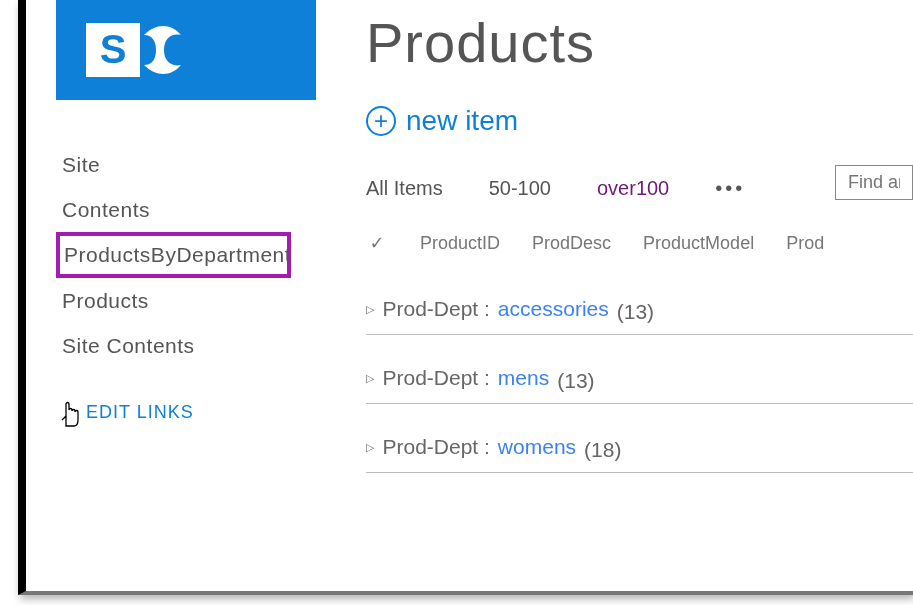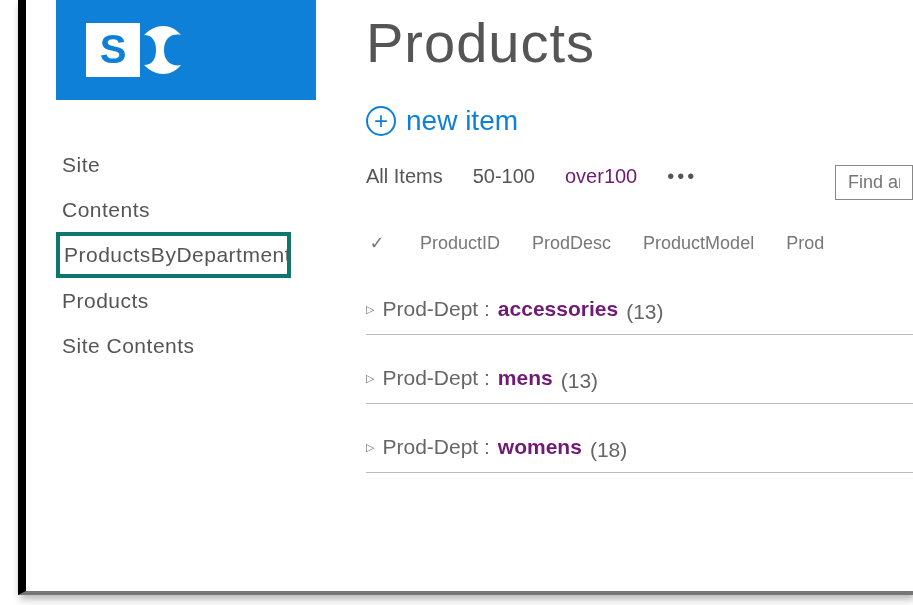--- a/index.html
+++ b/index.html
@@ -43,21 +43,21 @@
   .nav-item {
     font-size: 21px;
     font-weight: 300;
     color: #555;
     padding: 10px 6px;
     cursor: pointer;
     line-height: 1.2;
     letter-spacing: 0.5px;
   }
   .nav-item.highlighted {
-    border: 4px solid #0f766e;
+    border: 4px solid #a21caf;
     padding: 6px 4px;
     color:#555;
     width: 235px;
   }
   .edit-links {
     margin-top: 30px;
     display: flex;
     align-items: center;
     gap: 2px;
     color: #0f80d8;
@@ -95,22 +95,22 @@
     border: 2px solid #0f80d8;
     border-radius: 50%;
     display: flex;
     align-items: center;
     justify-content: center;
     font-size: 24px;
     line-height: 1;
   }
   .view-row {
     display: flex;
-    align-items: flex-start;
-    gap: 30px;
+    align-items: flex-end;
+    gap: 46px;
     font-size: 20px;
     color: #555;
     margin-bottom: 32px;
     font-weight:300;
   }
   .view-item { cursor: pointer; }
   .view-item.active { color: #701a75; }
   .dots { letter-spacing: 3px; cursor:pointer; color:#555;}
   .search-box {
     margin-left: auto;
@@ -140,21 +140,21 @@
     display: flex;
     align-items: center;
     gap: 8px;
     font-weight:300;
   }
   .group-row .tri {
     font-size: 11px;
     color: #666;
   }
   .group-row .label { }
-  .group-row .value { font-weight: 700; color:#701a75; }
+  .group-row .value { font-weight: 400; color:#3b82f6; }
   .group-row .count { color:#666;margin-top:6px; }
 </style>
 </head>
 <body>
 
 <div class="frame">
  <div class="content">
   <div class="left">
     <div class="logo-box">
       <svg width="110" height="70" viewBox="0 0 110 70">
@@ -163,20 +163,26 @@
         <path d="M 58 20 C 70 8, 85 8, 95 20 C 85 18, 78 24, 78 35 C 78 46, 85 52, 95 50 C 85 62, 70 62, 58 50 C 66 50, 70 44, 70 35 C 70 26, 66 20, 58 20 Z" fill="#fff"></path>
       </svg>
     </div>
 
     <div class="nav-item">Site</div>
     <div class="nav-item">Contents</div>
     <div class="nav-item highlighted">ProductsByDepartment</div>
     <div class="nav-item">Products</div>
     <div class="nav-item">Site Contents</div>
 
+    <div class="edit-links">
+      <svg width="28" height="30" viewBox="0 0 28 30">
+        <path d="M10 28 L10 14 L10 6 C10 4 13 4 13 6 L13 12 C13 10 16 10 16 12 L16 13 C16 11 19 11 19 13 L19 14 C19 12 22 12 22 14 L22 22 C22 26 20 28 18 28 Z M10 18 L6 22" fill="#fff" stroke="#000" stroke-width="1.3"></path>
+      </svg>
+      <span>EDIT LINKS</span>
+    </div>
   </div>
 
   <div class="right">
     <h1 class="page-title">Products</h1>
 
     <div class="new-item">
       <span class="plus-circle">+</span>
       <span>new item</span>
     </div>
 

